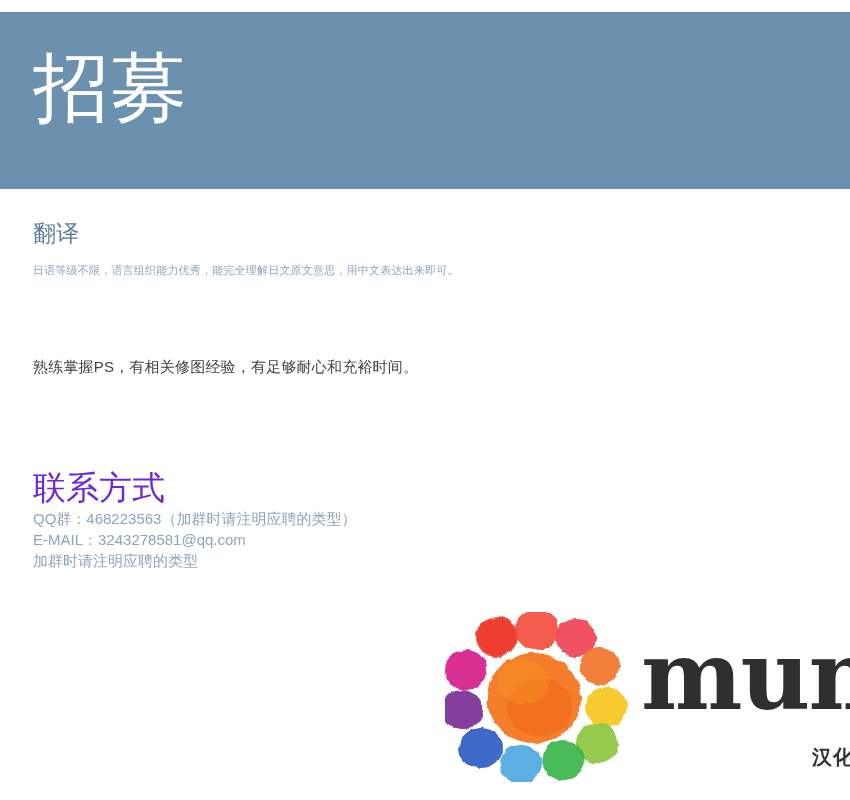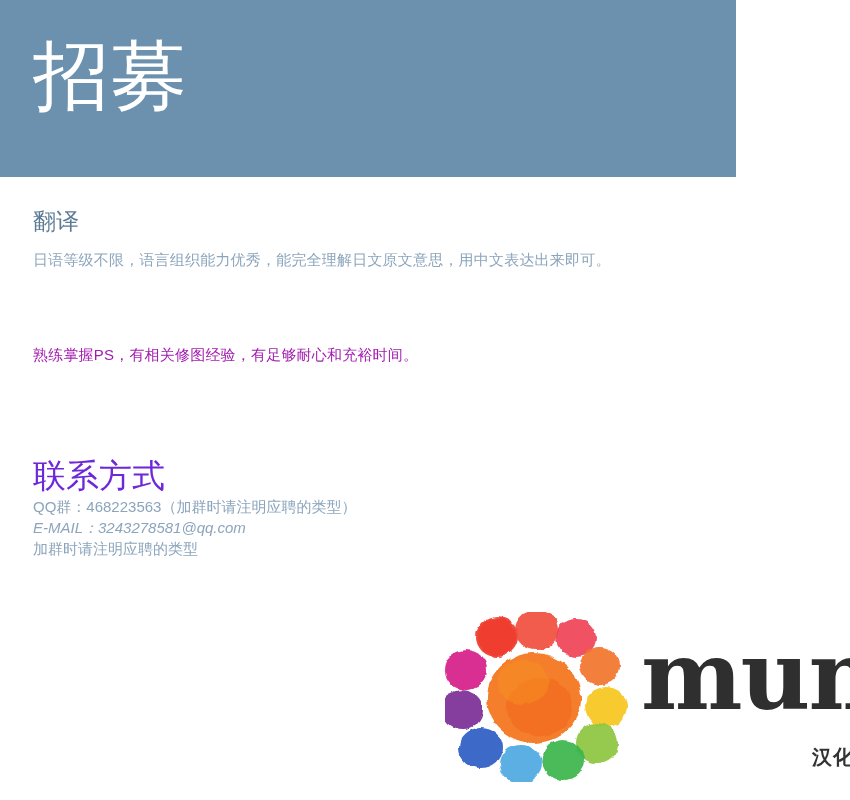--- a/index.html
+++ b/index.html
@@ -10,25 +10,26 @@
     width: 850px;
     height: 800px;
     background: #ffffff;
     font-family: "Liberation Sans", "DejaVu Sans", sans-serif;
     overflow: hidden;
     position: relative;
   }
 
   
   .banner {
-    width: 736px;
+    width: 850px;
     height: 177px;
     background: #6b91ae;
     position: relative;
     box-sizing: border-box;
+    margin-top: 12px;
   }
   .banner-title {
     position: absolute;
     left: 33px;
     top: 38px;
     font-size: 76px;
     line-height: 1.0;
     color: #ffffff;
     font-weight: 400;
     letter-spacing: 2px;
@@ -53,21 +54,21 @@
   }
   .section-body {
     color: #8ca5bd;
     margin: 0;
     font-family: "Liberation Sans", "DejaVu Sans", sans-serif;
   }
 
   #sec-translate { top: 32px; }
   #sec-translate .section-heading { font-size: 23px; }
   #sec-translate .section-body {
-    font-size: 15px;
+    font-size: 11px;
     margin-top: 18px;
     letter-spacing: 0.2px;
     font-family: Liberation Serif, serif;
   }
 
   #sec-retouch { top: 160px; }
   #sec-retouch .section-heading { font-size: 33px; }
   #sec-retouch .section-body {
     font-size: 15px;
     margin-top: 9px;
@@ -139,28 +140,28 @@
 </div>
 
 <div class="content">
 
   <div class="section" id="sec-translate">
     <div class="section-heading" style="color: rgb(91, 122, 148);">翻译</div>
     <div class="section-body" style="color: rgb(140, 165, 189);">日语等级不限，语言组织能力优秀，能完全理解日文原文意思，用中文表达出来即可。</div>
   </div>
 
   <div class="section" id="sec-retouch">
-    <div class="section-body" style="color: #a21caf; text-align: right;">熟练掌握PS，有相关修图经验，有足够耐心和充裕时间。</div>
+    <div class="section-body" style="color: #404040; text-align: right;">熟练掌握PS，有相关修图经验，有足够耐心和充裕时间。</div>
   </div>
 
   <div class="section" id="sec-contact">
     <div class="section-heading" style="color: #6d28d9;">联系方式</div>
     <div class="contact-lines">
       <div class="contact-line" style="color: rgb(140, 165, 189);">QQ群：468223563（加群时请注明应聘的类型）</div>
-      <div class="contact-line" style="color: rgb(140, 165, 189); font-style: italic;">E-MAIL：3243278581@qq.com</div>
+      <div class="contact-line" style="color: rgb(140, 165, 189);">E-MAIL：3243278581@qq.com</div>
       <div class="contact-line" style="color: rgb(140, 165, 189);">加群时请注明应聘的类型</div>
     </div>
   </div>
 
 </div>
 
 <div class="logo-area">
 
   <div class="logo-mark">
     <svg viewBox="0 0 185 170" width="185" height="170" aria-hidden="true">

